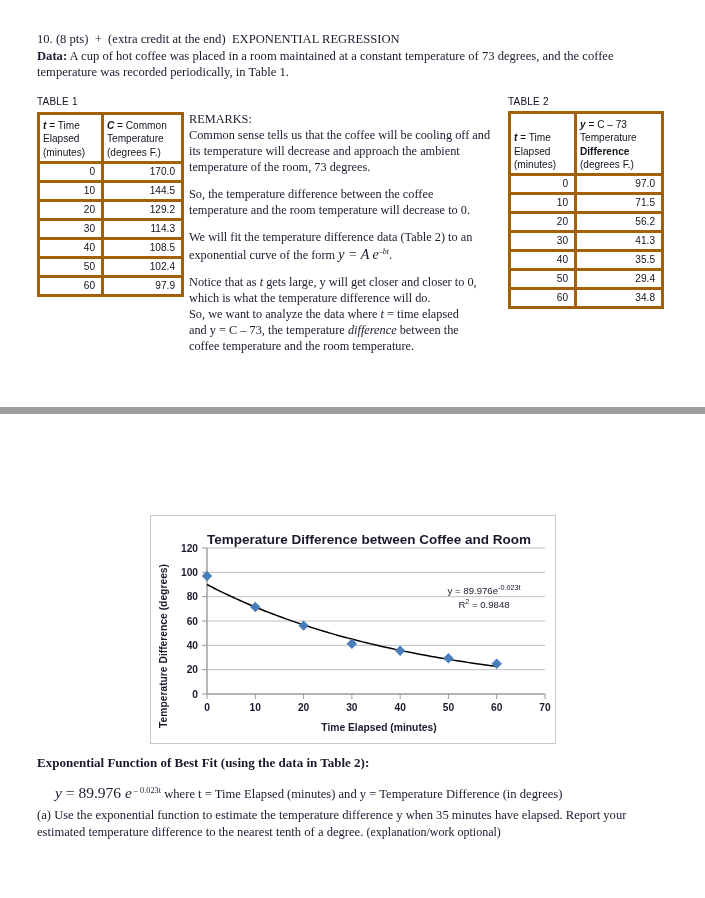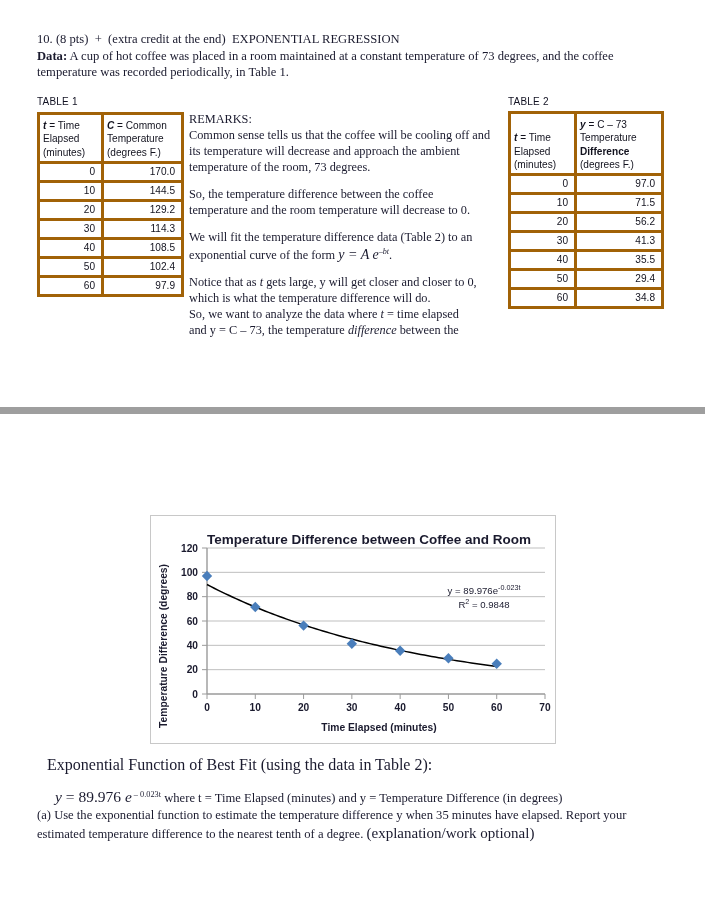--- a/index.html
+++ b/index.html
@@ -119,38 +119,38 @@
 
   
   #bestfit {
     position: absolute;
     left: 37px;
     top: 755px;
     width: 634px;
     font-size: 12.6px;
     line-height: 1.3;
   }
-  #bestfit .title { font-weight: normal; font-size: 16px; margin-left: 10px; }
+  #bestfit .title { font-weight: bold; font-size: 13px; }
   #bestfit .eqline {
     margin-top: 11px;
     padding-left: 18px;
     font-size: 12.6px;
   }
   #bestfit .eqline .big { font-size: 15.5px; font-style: italic; }
   #bestfit .eqline .bignum { font-size: 15.5px; font-style: normal; }
 
   #parta {
     position: absolute;
     left: 37px;
     top: 807px;
     width: 634px;
     font-size: 12.6px;
     line-height: 1.33;
   }
-  #parta .small { font-size: 15px; }
+  #parta .small { font-size: 12px; }
 </style>
 </head>
 <body>
 
 <div class="doc-head">
   <div class="ln"><span>10. (8 pts)  +  (extra credit at the end)  </span><span>EXPONENTIAL REGRESSION</span></div>
   <div class="ln"><span class="b">Data:</span><span> A cup of hot coffee was placed in a room maintained at a constant temperature of 73 degrees, and the coffee temperature was recorded periodically, in Table 1.</span></div>
 </div>
 
 <div class="cols">
@@ -214,20 +214,21 @@
     </div>
     <div class="para">So, the temperature difference between the coffee temperature and the room temperature will decrease to 0.</div>
     <div class="para">
       <span>We will fit the temperature difference data (Table 2) to an exponential curve of the form  </span><span class="mathv eqbig">y</span><span class="mathv eqbig"> = A e</span><sup class="sm mathi">–bt</sup><span>.</span>
     </div>
     <div class="para">
       <span>Notice that as </span><span class="mathi">t</span><span> gets large, y will get closer and closer to 0,</span><br>
       <span>which is what the temperature difference will do.</span><br>
       <span>So, we want to analyze the data where </span><span class="mathi">t</span><span> = time elapsed</span><br>
       <span>and y = C – 73, the temperature </span><span class="mathi">difference</span><span> between the</span><br>
+      <span>coffee temperature and the room temperature.</span>
     </div>
   </div>
 
   <div id="table2-wrap">
     <div class="tbl-title">TABLE 2</div>
     <table id="table2" class="datatable">
       <colgroup>
           <col class="c1">
           <col class="c2">
         </colgroup>

